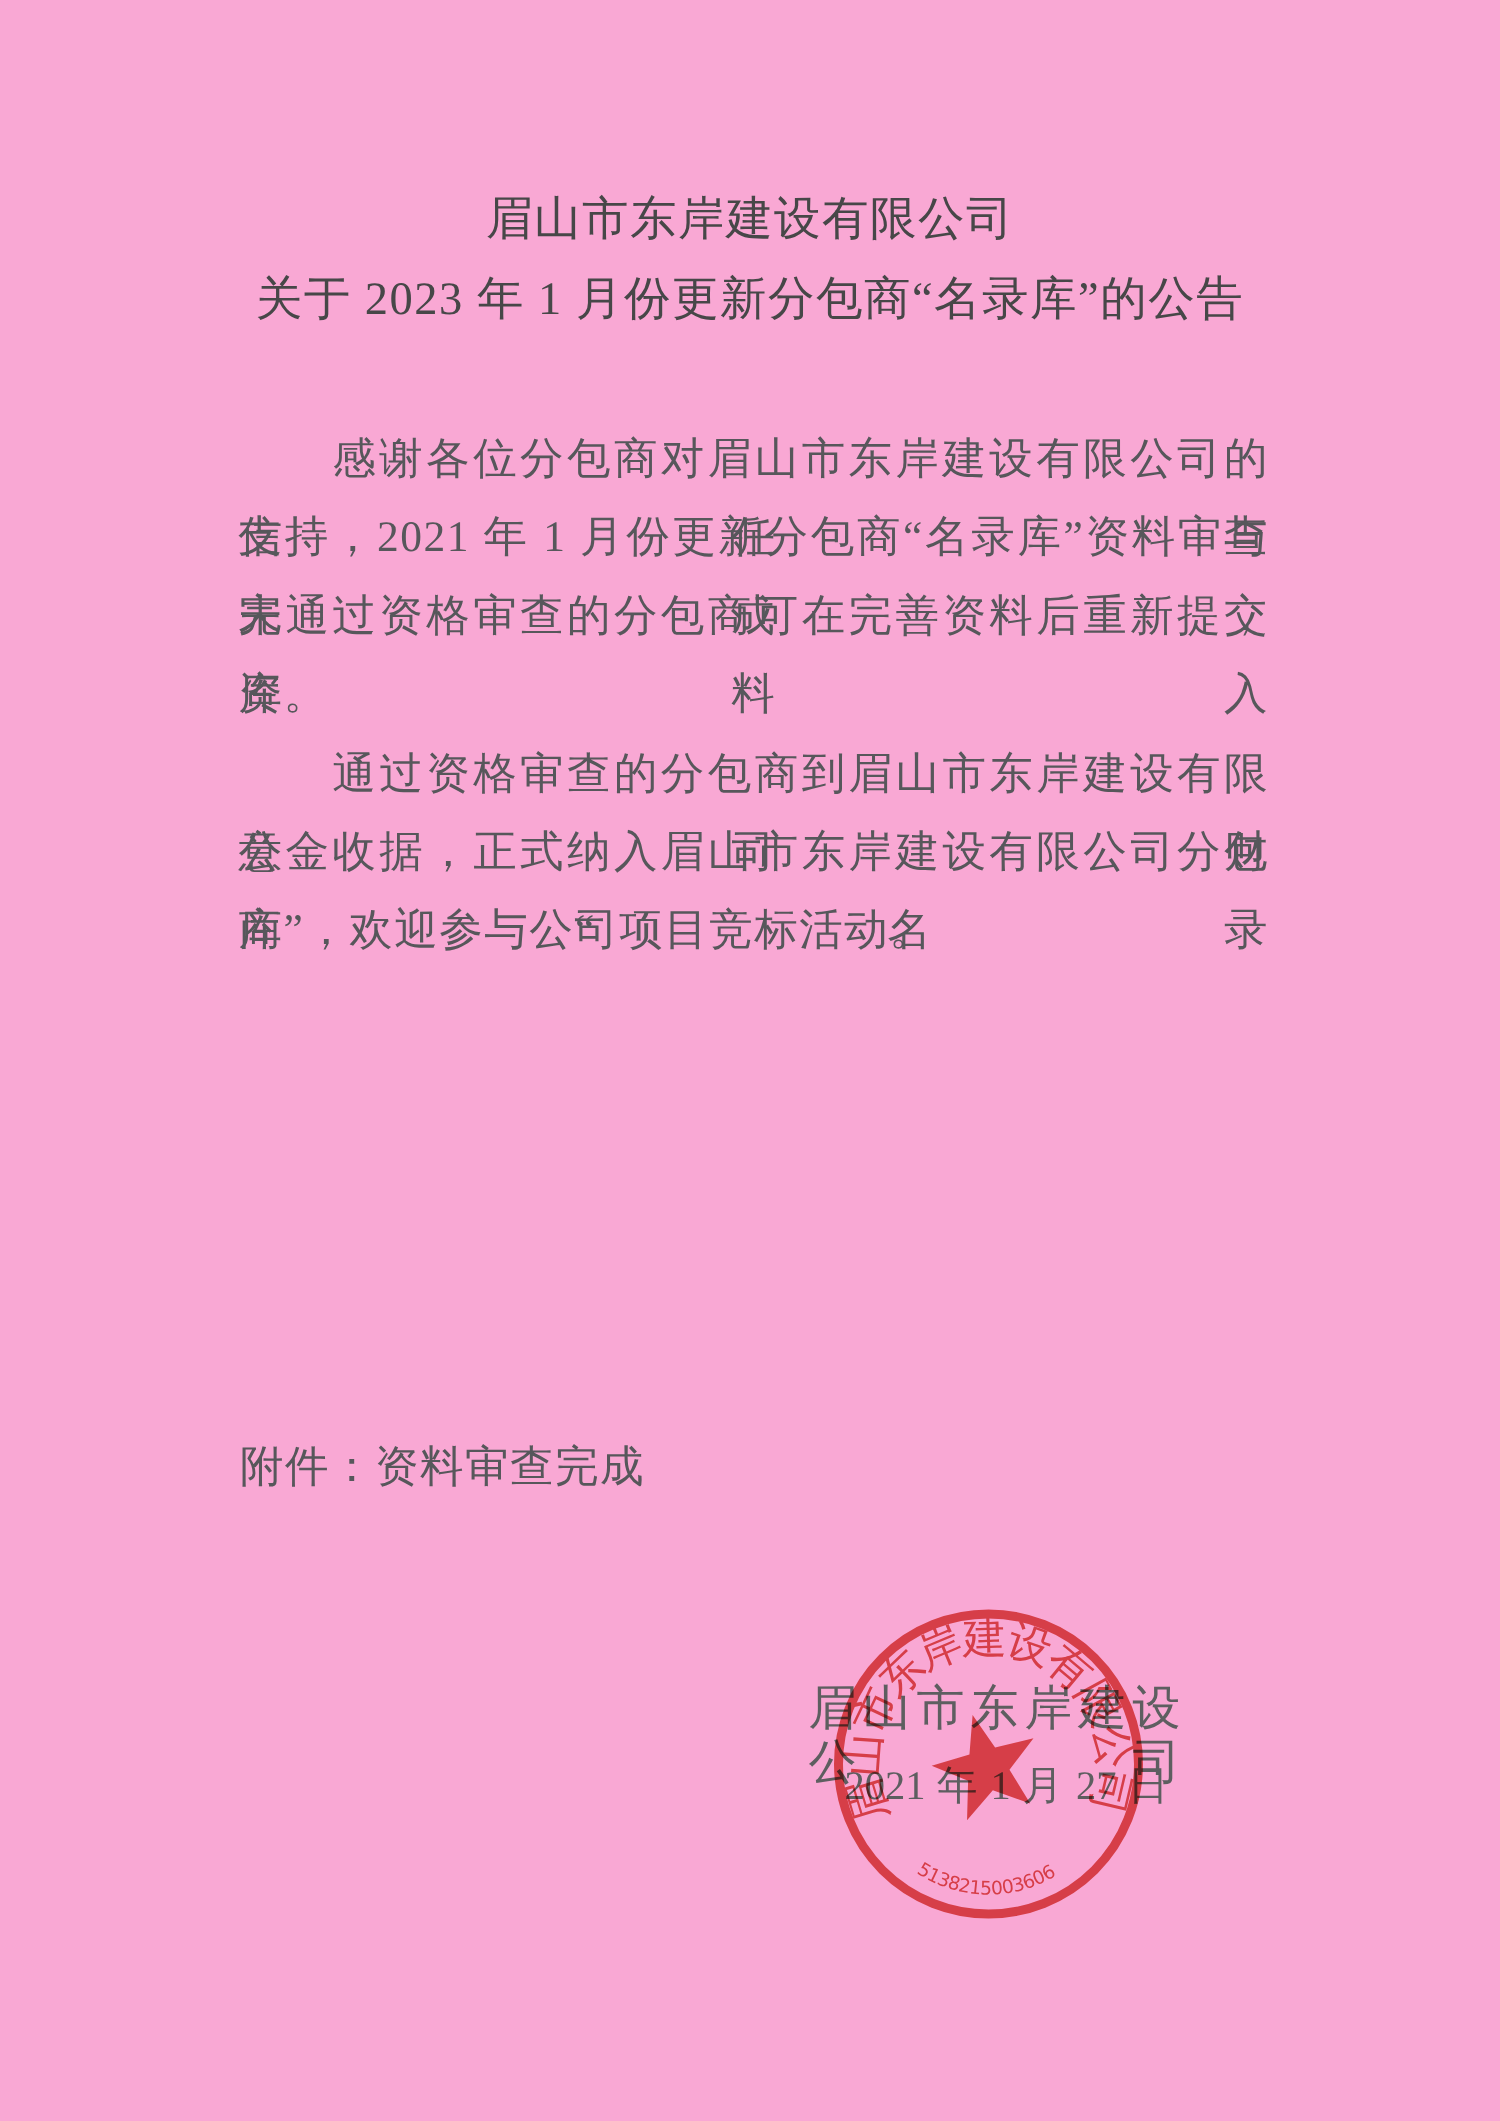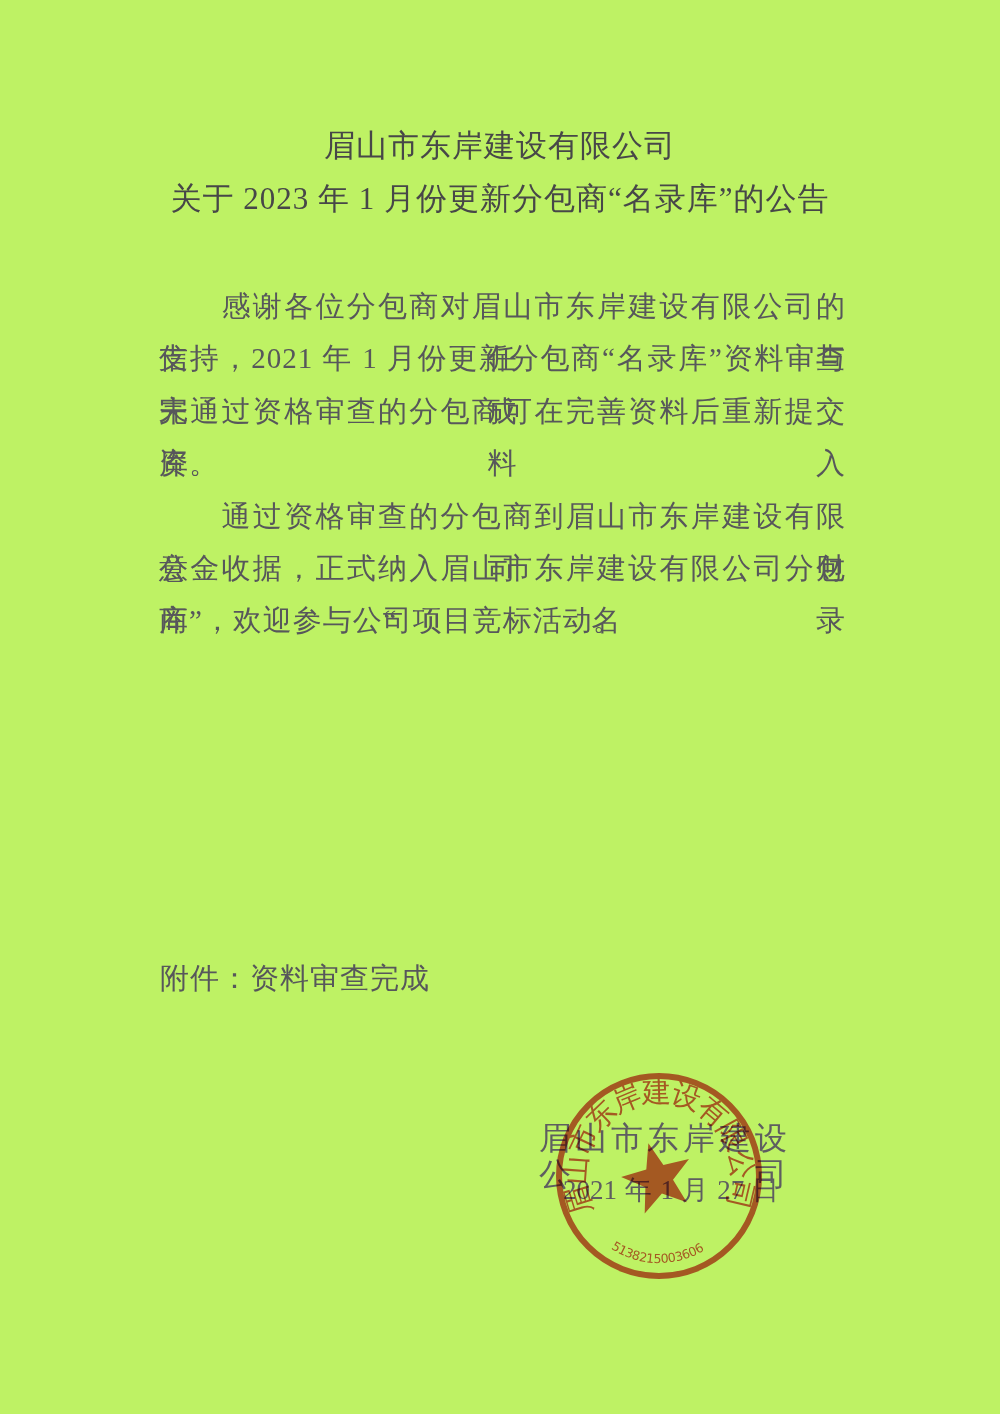--- a/index.html
+++ b/index.html
@@ -3,21 +3,21 @@
 <meta charset="utf-8">
 <style>
   html, body { margin: 0; padding: 0; }
   body {
     width: 1000px; height: 1414px;
     background: #ffffff;
     font-family: "Liberation Serif", "DejaVu Serif", serif;
     position: relative;
     overflow: hidden;
   }
-  .page { position: absolute; inset: 0; background: #bef264; }
+  .page { position: absolute; inset: 0; background: #f9a8d4; }
 
   .title {
     position: absolute; left: 0; width: 1000px;
     text-align: center; color: #474748;
     font-size: 31px; line-height: 40px;
     letter-spacing: 1px;
     white-space: pre;
   }
   .t1 { top: 126px; }
   .t2 { top: 179px; }

